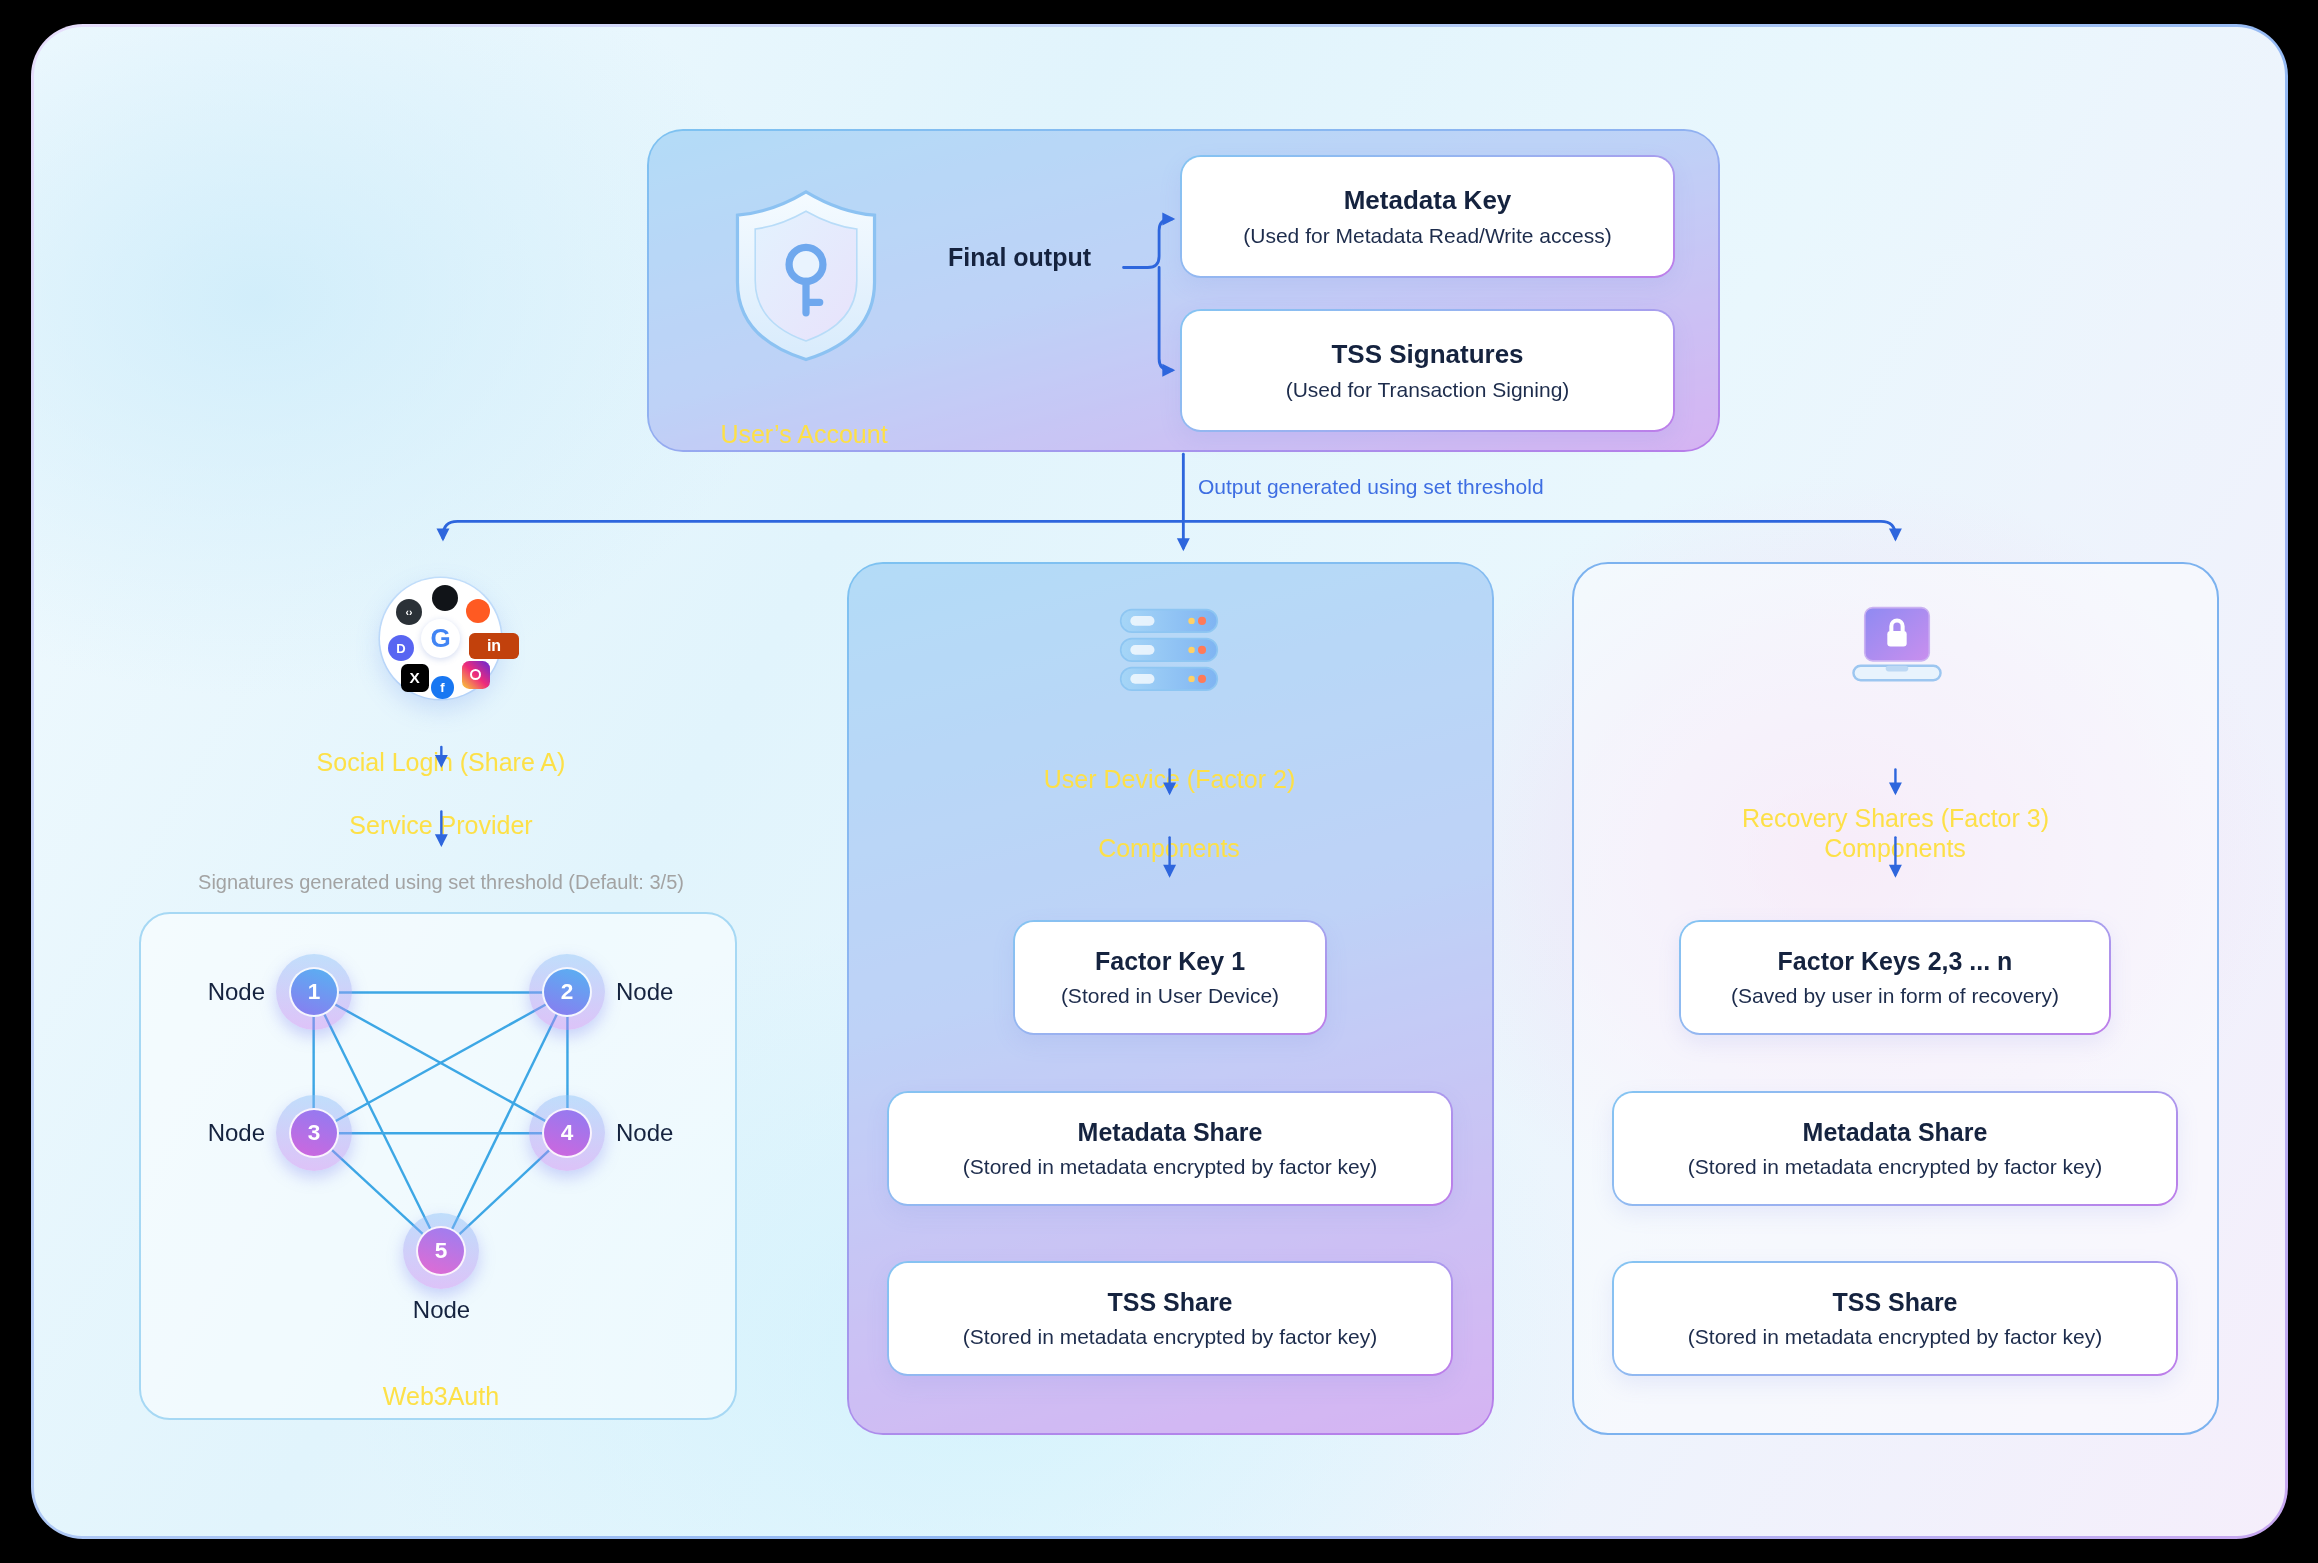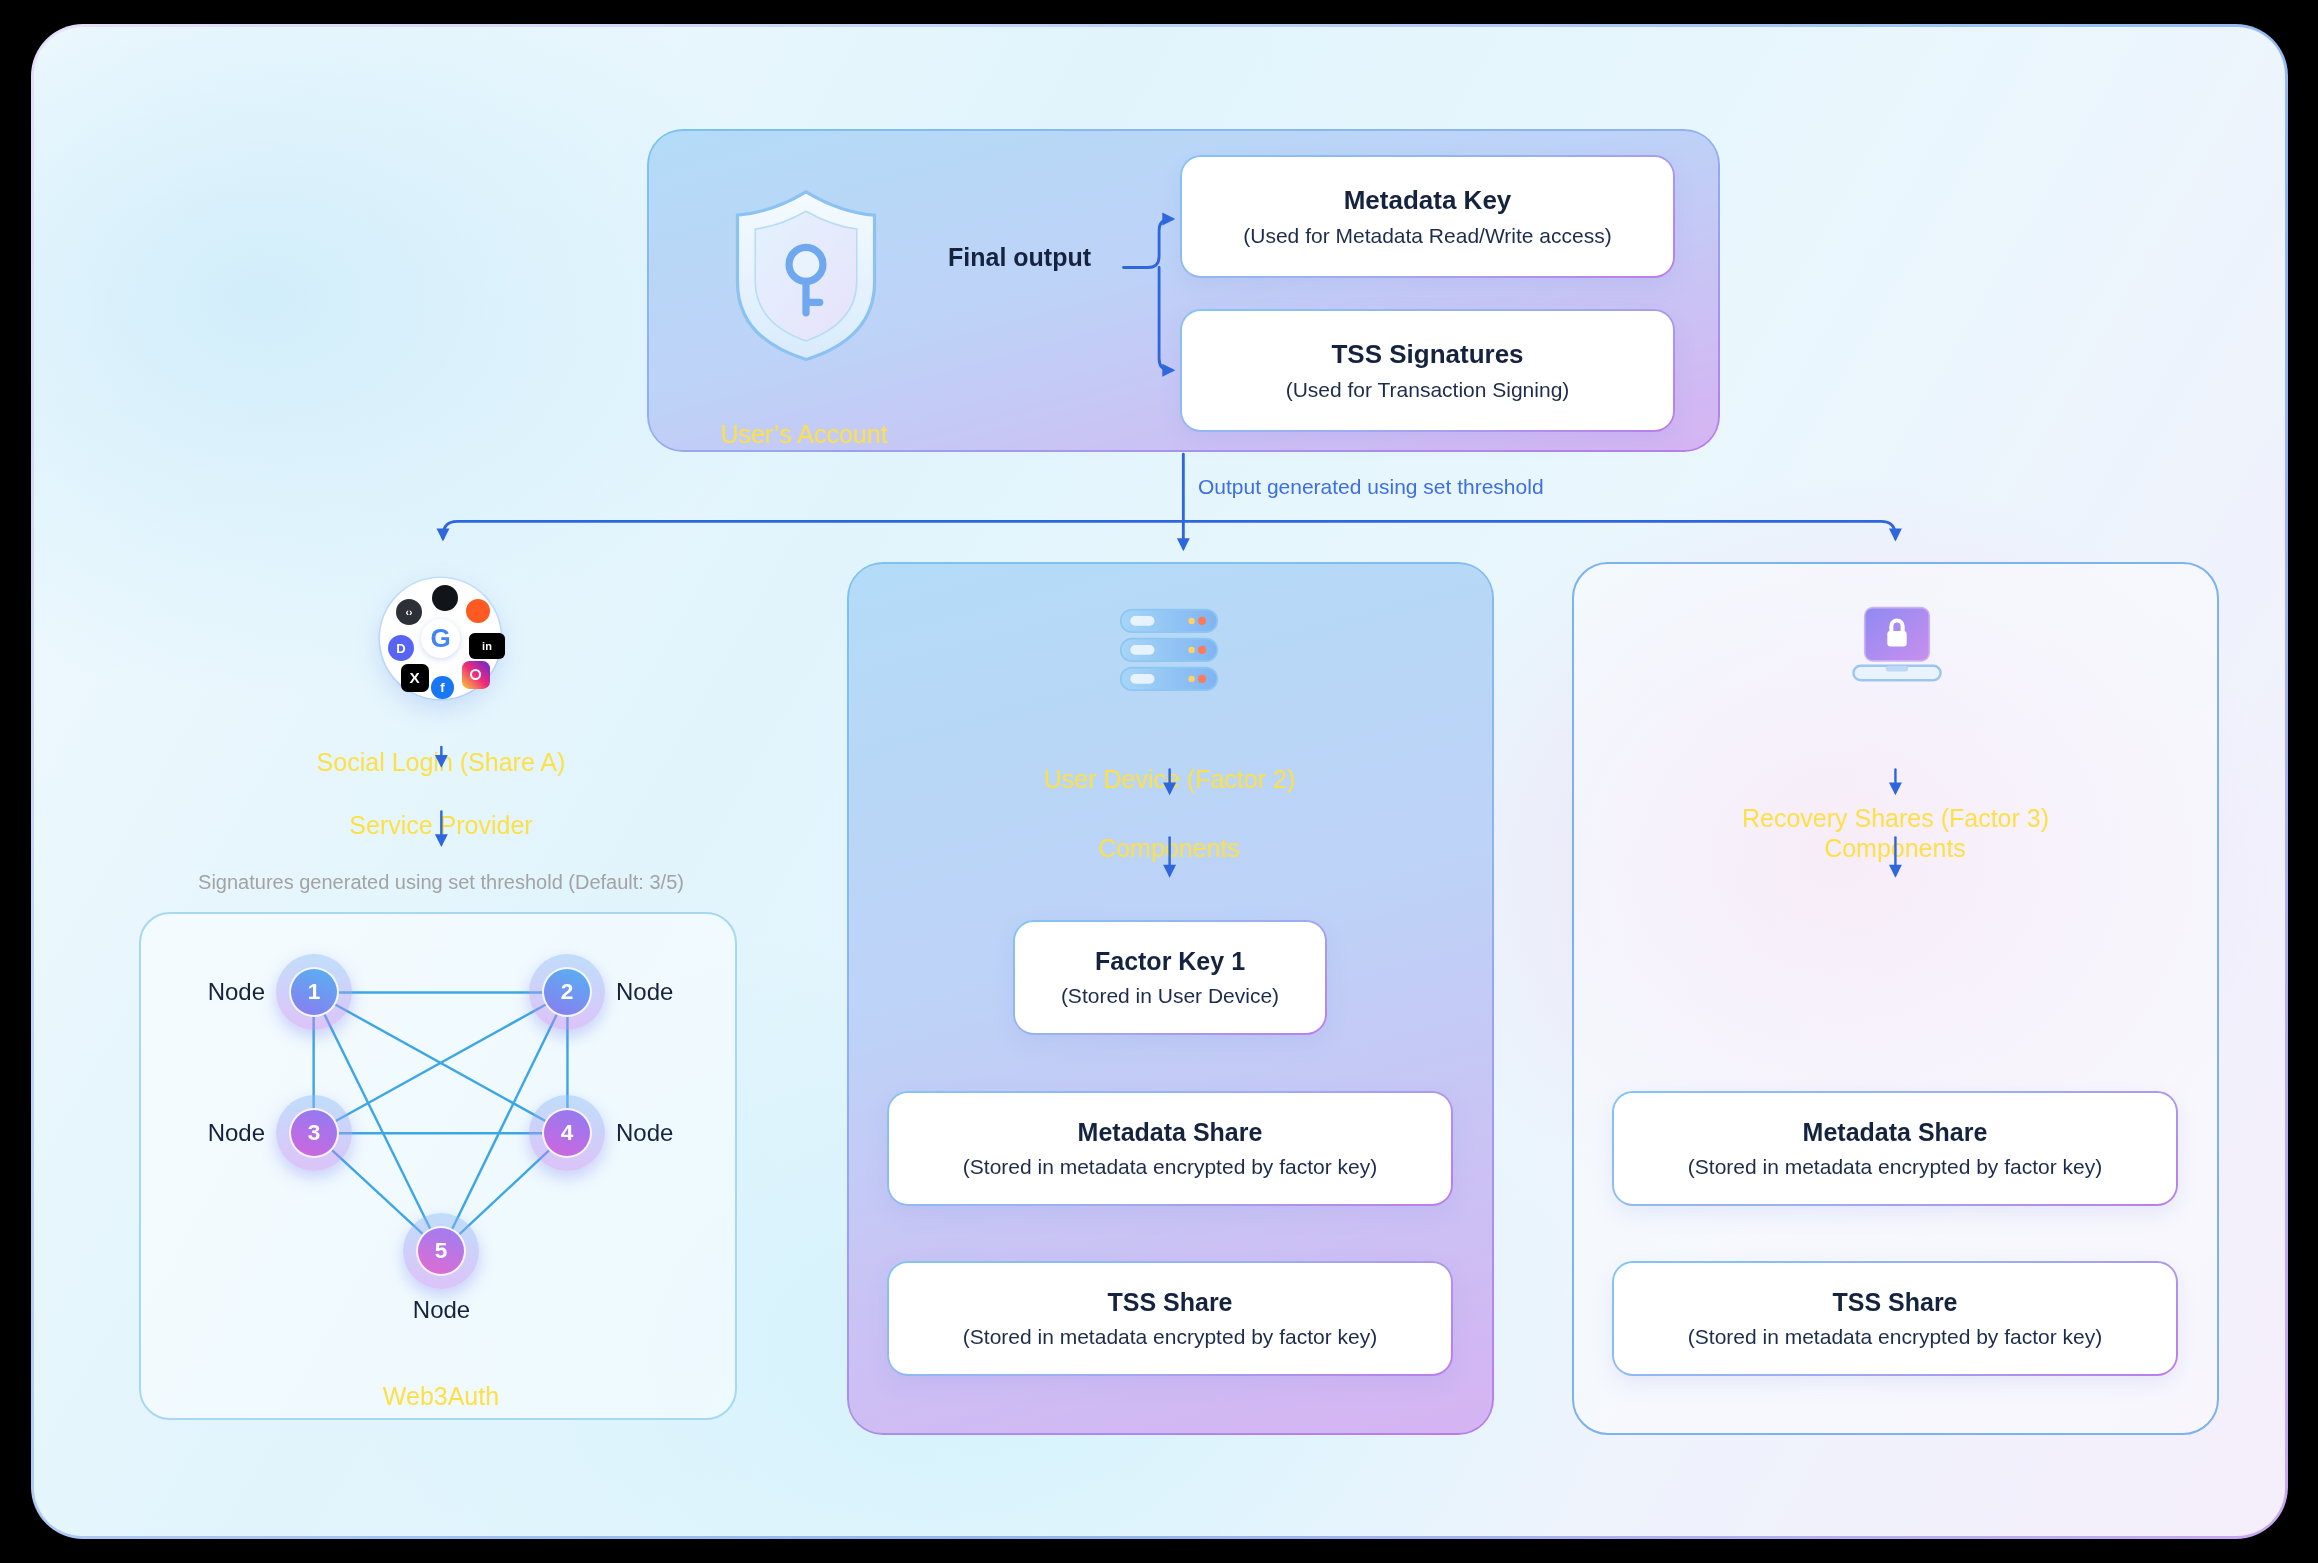--- a/index.html
+++ b/index.html
@@ -74,21 +74,21 @@
     box-shadow: 0 9.7px 24px rgba(110,150,240,0.28), 0 0 0 1.6px rgba(190,220,250,0.8);
     z-index: 6;
   }
   .mi { position: absolute; display: flex; align-items: center; justify-content: center; color: #fff; font-weight: 700; }
   .mi-google { left: 41px; top: 41px; width: 39px; height: 39px; border-radius: 50%; background: #fff;
                box-shadow: 0 1.6px 6.5px rgba(80,110,200,0.25); color: #4285f4; font-size: 26px; }
   .mi-github { left: 16px; top: 21px; width: 26px; height: 26px; border-radius: 50%; background: #2b3137; font-size: 10.5px; }
   .mi-apple  { left: 52px; top: 7.3px;  width: 26px; height: 26px; border-radius: 50%; background: #111418; }
   .mi-reddit { left: 86px; top: 21px; width: 24px; height: 24px; border-radius: 50%; background: #ff5a22; }
   .mi-discord{ left: 8px; top: 57px; width: 26px; height: 26px; border-radius: 50%; background: #5865F2; font-size: 13px; }
-  .mi-linkedin{ left: 89px; top: 55px; width: 36px; height: 26px; border-radius: 5.7px; background: #000000; font-size: 11px; }
+  .mi-linkedin{ left: 89px; top: 55px; width: 50px; height: 26px; border-radius: 5.7px; background: #c2410c; font-size: 16px; }
   .mi-x      { left: 21px; top: 86px; width: 27.5px; height: 27.5px; border-radius: 6.5px; background: #000; font-size: 15.4px; }
   .mi-insta  { left: 82px; top: 83px; width: 27.5px; height: 27.5px; border-radius: 7.3px;
                background: linear-gradient(45deg, #f9ce34, #ee2a7b, #6228d7); }
   .mi-insta .ring { width: 11.3px; height: 11.3px; border: 2.4px solid #fff; border-radius: 50%; }
   .mi-facebook { left: 51px; top: 98px; width: 22.6px; height: 22.6px; border-radius: 50%; background: #1877F2; font-size: 13px; }
 
   
   .node {
     position: absolute; width: 76px; height: 76px; border-radius: 50%;
     display: flex; align-items: center; justify-content: center; z-index: 7;
@@ -268,20 +268,26 @@
       <path d="M55 32 v-7 a7 7 0 0 1 14 0 v7" stroke="#ffffff" stroke-width="5" fill="none"></path>
       <rect x="50" y="31" width="24" height="19" rx="4" fill="#ffffff"></rect>
       <rect x="8" y="74" width="108" height="18" rx="9" fill="#e8f3fd" stroke="#9cc6f0" stroke-width="3"></rect>
       <rect x="48" y="74" width="28" height="7" rx="3.5" fill="#bcd8f4"></rect>
     </svg>
   </div>
 
   <div class="txt t-med" style="left:1653px; top:770px; width:485px; z-index:3;">Recovery Shares (Factor 3)</div>
   <div class="txt t-med" style="left:1774px; top:800px; width:242px; z-index:3;">Components</div>
 
+  <div class="card" style="left:1679px; top:920px; width:432px; height:115px; z-index:3;">
+    <div class="card-in">
+      <div class="card-title">Factor Keys 2,3 ... n</div>
+      <div class="card-sub">(Saved by user in form of recovery)</div>
+    </div>
+  </div>
   <div class="card" style="left:1612px; top:1091px; width:566px; height:115px; z-index:3;">
     <div class="card-in">
       <div class="card-title">Metadata Share</div>
       <div class="card-sub">(Stored in metadata encrypted by factor key)</div>
     </div>
   </div>
   <div class="card" style="left:1612px; top:1261px; width:566px; height:115px; z-index:3;">
     <div class="card-in">
       <div class="card-title">TSS Share</div>
       <div class="card-sub">(Stored in metadata encrypted by factor key)</div>

